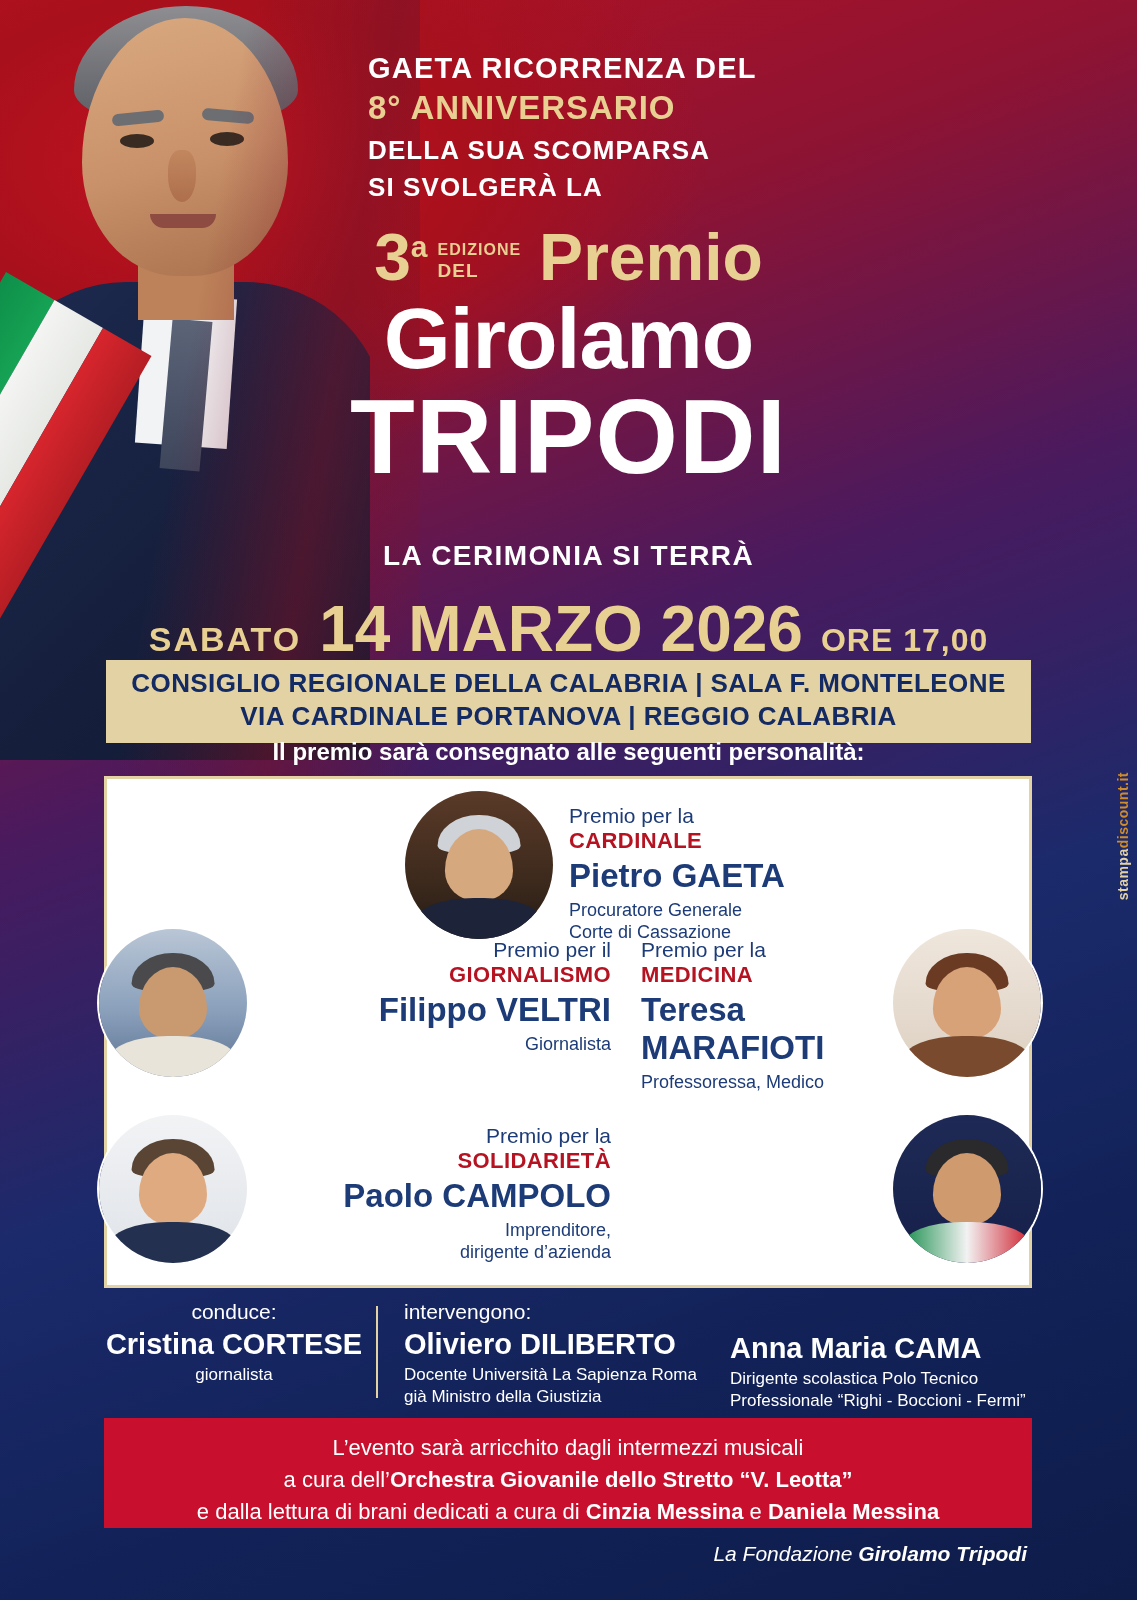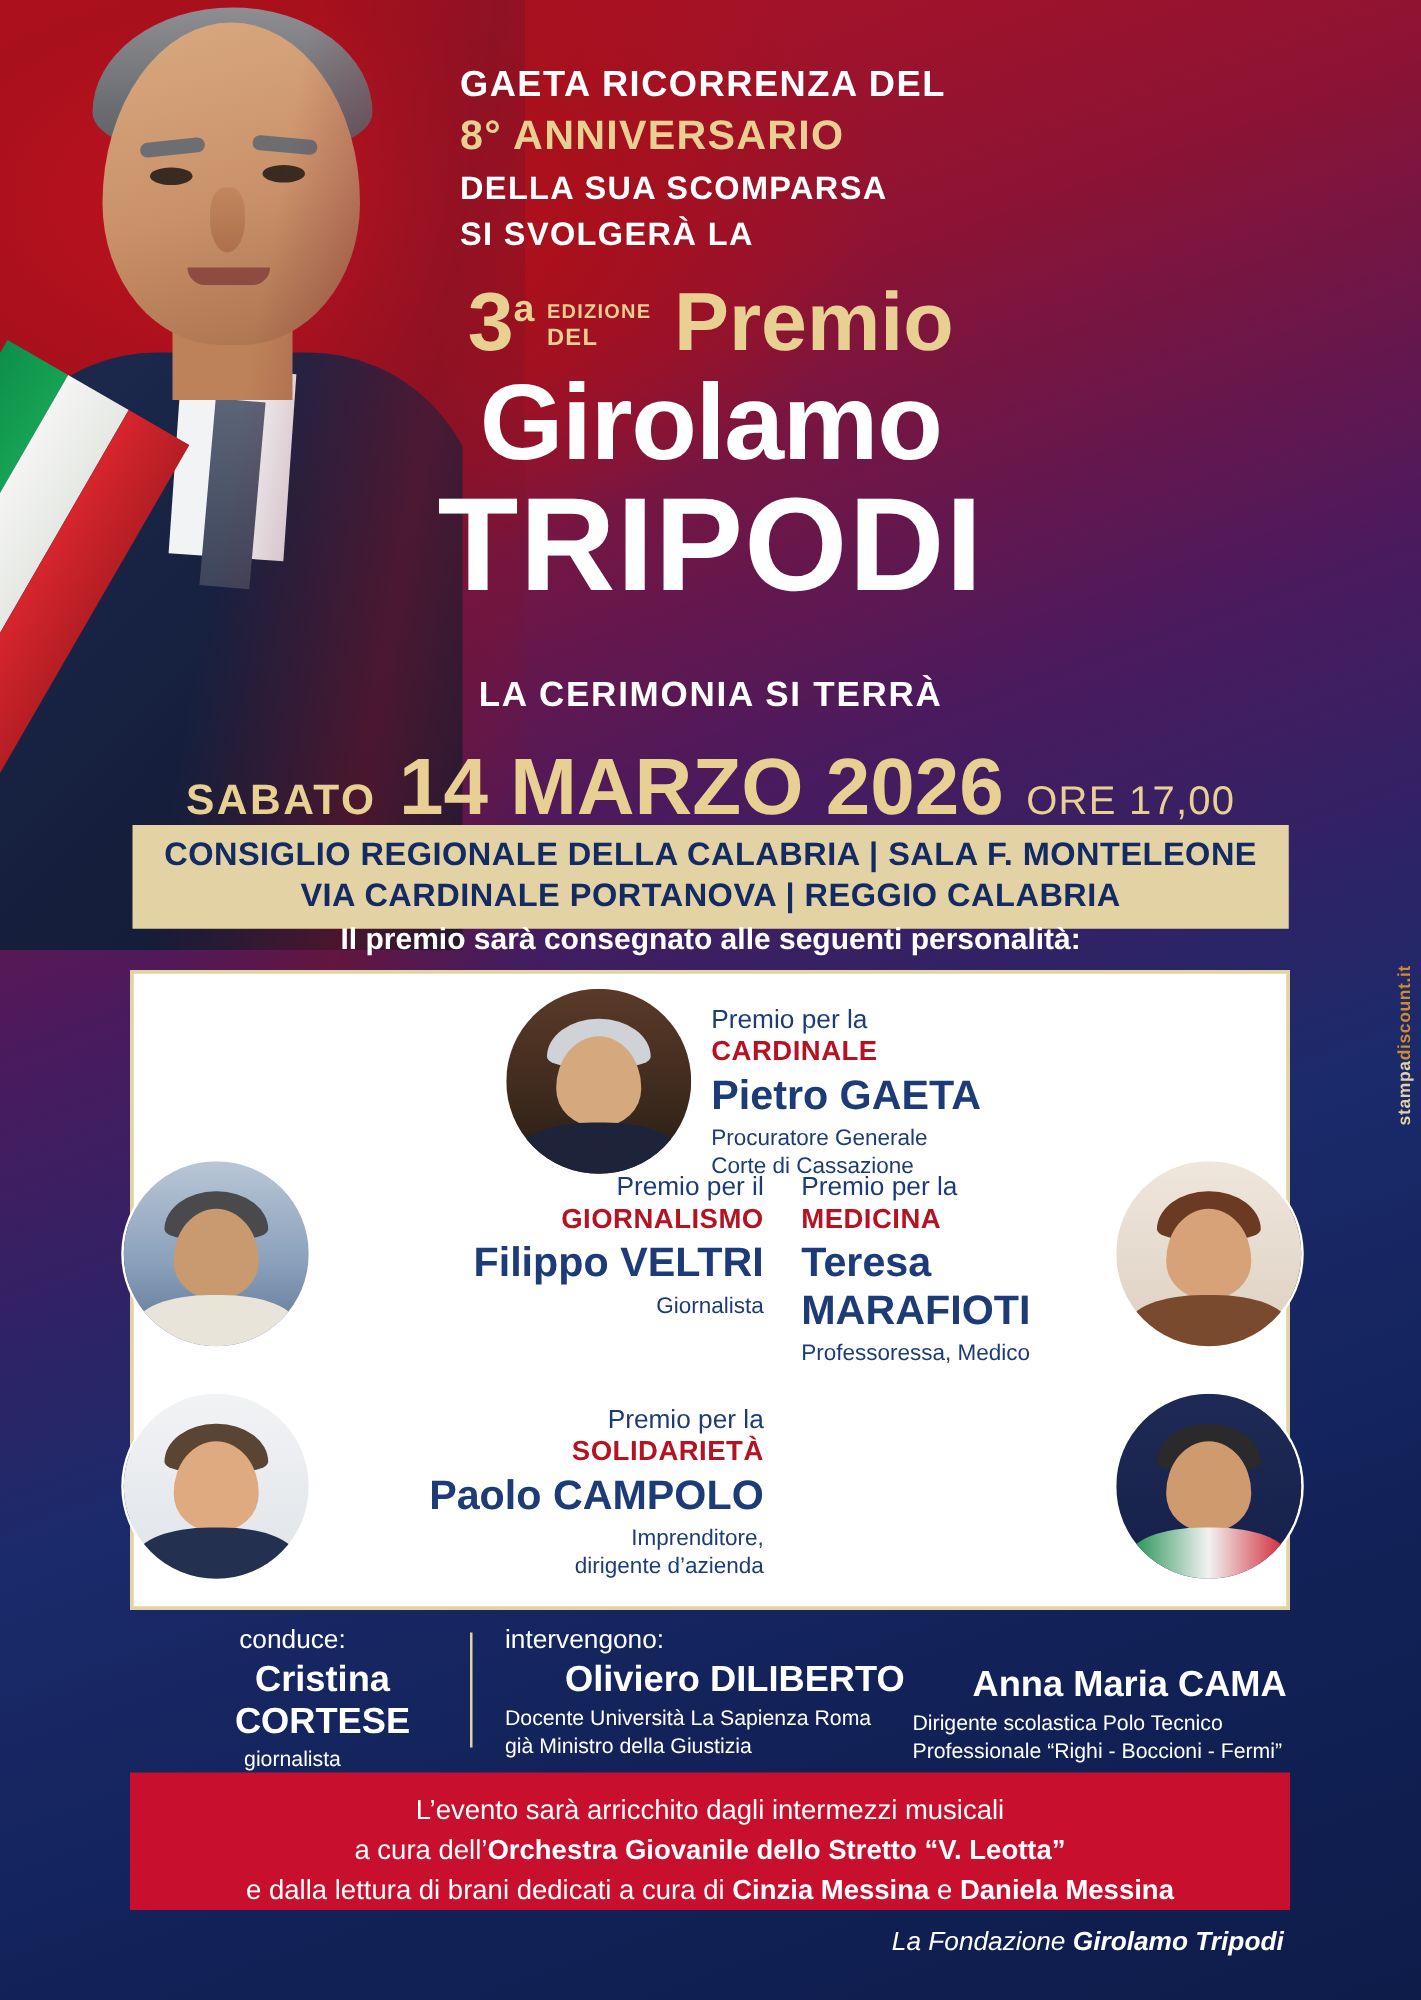--- a/index.html
+++ b/index.html
@@ -139,21 +139,21 @@
   .cerimonia {
     position: absolute; left: 0; top: 540px; width: 1137px; text-align: center;
     color: #fff; font-size: 28px; font-weight: bold; letter-spacing: 1.4px;
   }
   .dateline {
     position: absolute; left: 0; top: 592px; width: 1137px;
     display: flex; align-items: baseline; justify-content: center; gap: 18px;
   }
   .dateline .sab { color: #e8cf92; font-size: 34px; font-weight: bold; letter-spacing: 2px; }
   .dateline .big { color: #e8cf92; font-size: 64px; font-weight: bold; letter-spacing: 0px; }
-  .dateline .ore { color: #e8cf92; font-size: 32px; font-weight: normal; letter-spacing: 1px; }
+  .dateline .ore { color: #e8cf92; font-size: 32px; font-weight: bold; letter-spacing: 1px; }
 
   .venue {
     position: absolute; left: 106px; top: 660px; width: 925px;
     background: #e3d2a4; color: #142a63; text-align: center;
     padding: 7px 0 9px; font-weight: bold;
   }
   .venue div { font-size: 26px; letter-spacing: 0.4px; line-height: 1.28; }
 
   .subtitle {
     position: absolute; left: 0; top: 738px; width: 1137px; text-align: center;
@@ -188,21 +188,21 @@
   .entry .cat b { color: #b51322; font-size: 22px; letter-spacing: 0.4px; }
   .entry .nm { font-size: 33px; font-weight: bold; color: #1d3c77; margin-top: 2px; }
   .entry .role { font-size: 18px; color: #1d3c77; margin-top: 4px; line-height: 1.25; }
   .ta-r { text-align: right; }
   .ta-l { text-align: left; }
 
   
   .hosts { position: absolute; left: 104px; top: 1300px; width: 928px; height: 106px; color: #ffffff; }
   .hosts .col { position: absolute; }
   .hosts .lbl { font-size: 21px; }
-  .hosts .nm { font-size: 29px; font-weight: bold; margin-top: 4px; margin-left: 48px; }
+  .hosts .nm { font-size: 29px; font-weight: bold; margin-top: 4px; }
   .hosts .sub { font-size: 17px; margin-top: 3px; line-height: 1.3; }
   .hosts .divider { position: absolute; left: 272px; top: 6px; width: 2px; height: 92px; background: #e3d2a4; }
 
   .redbox {
     position: absolute; left: 104px; top: 1418px; width: 928px; height: 110px;
     background: #c8102e; color: #fff; text-align: center; padding-top: 14px;
   }
   .redbox div { font-size: 22px; line-height: 1.45; }
   .redbox b { font-weight: bold; }
 

